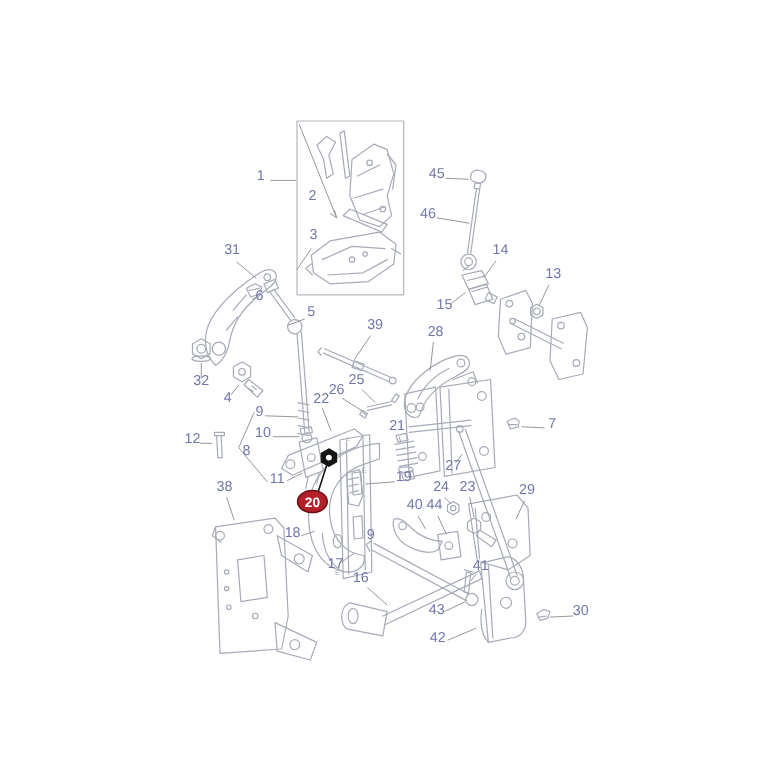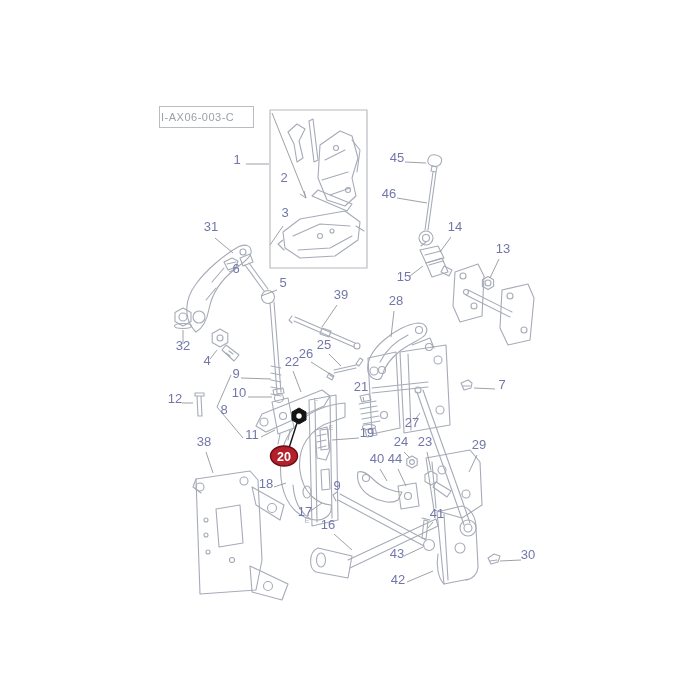--- a/index.html
+++ b/index.html
@@ -362,16 +362,13 @@
         <text x="331" y="430" class="art-letter">E</text>
         <text x="307" y="523" class="art-letter">E</text>
       </g>
 
     <g>
       <ellipse cx="284" cy="456" rx="13.5" ry="10" style="fill:#b3202a;stroke:#6d0e15;stroke-width:1.4"></ellipse>
       <text class="hl-num" x="284" y="460.5">20</text>
     </g>
   </svg>
 
-  <div class="code-box">
-    <span>I-AX06-003-C</span>
-  </div>
 </div>
 
 </body></html>

